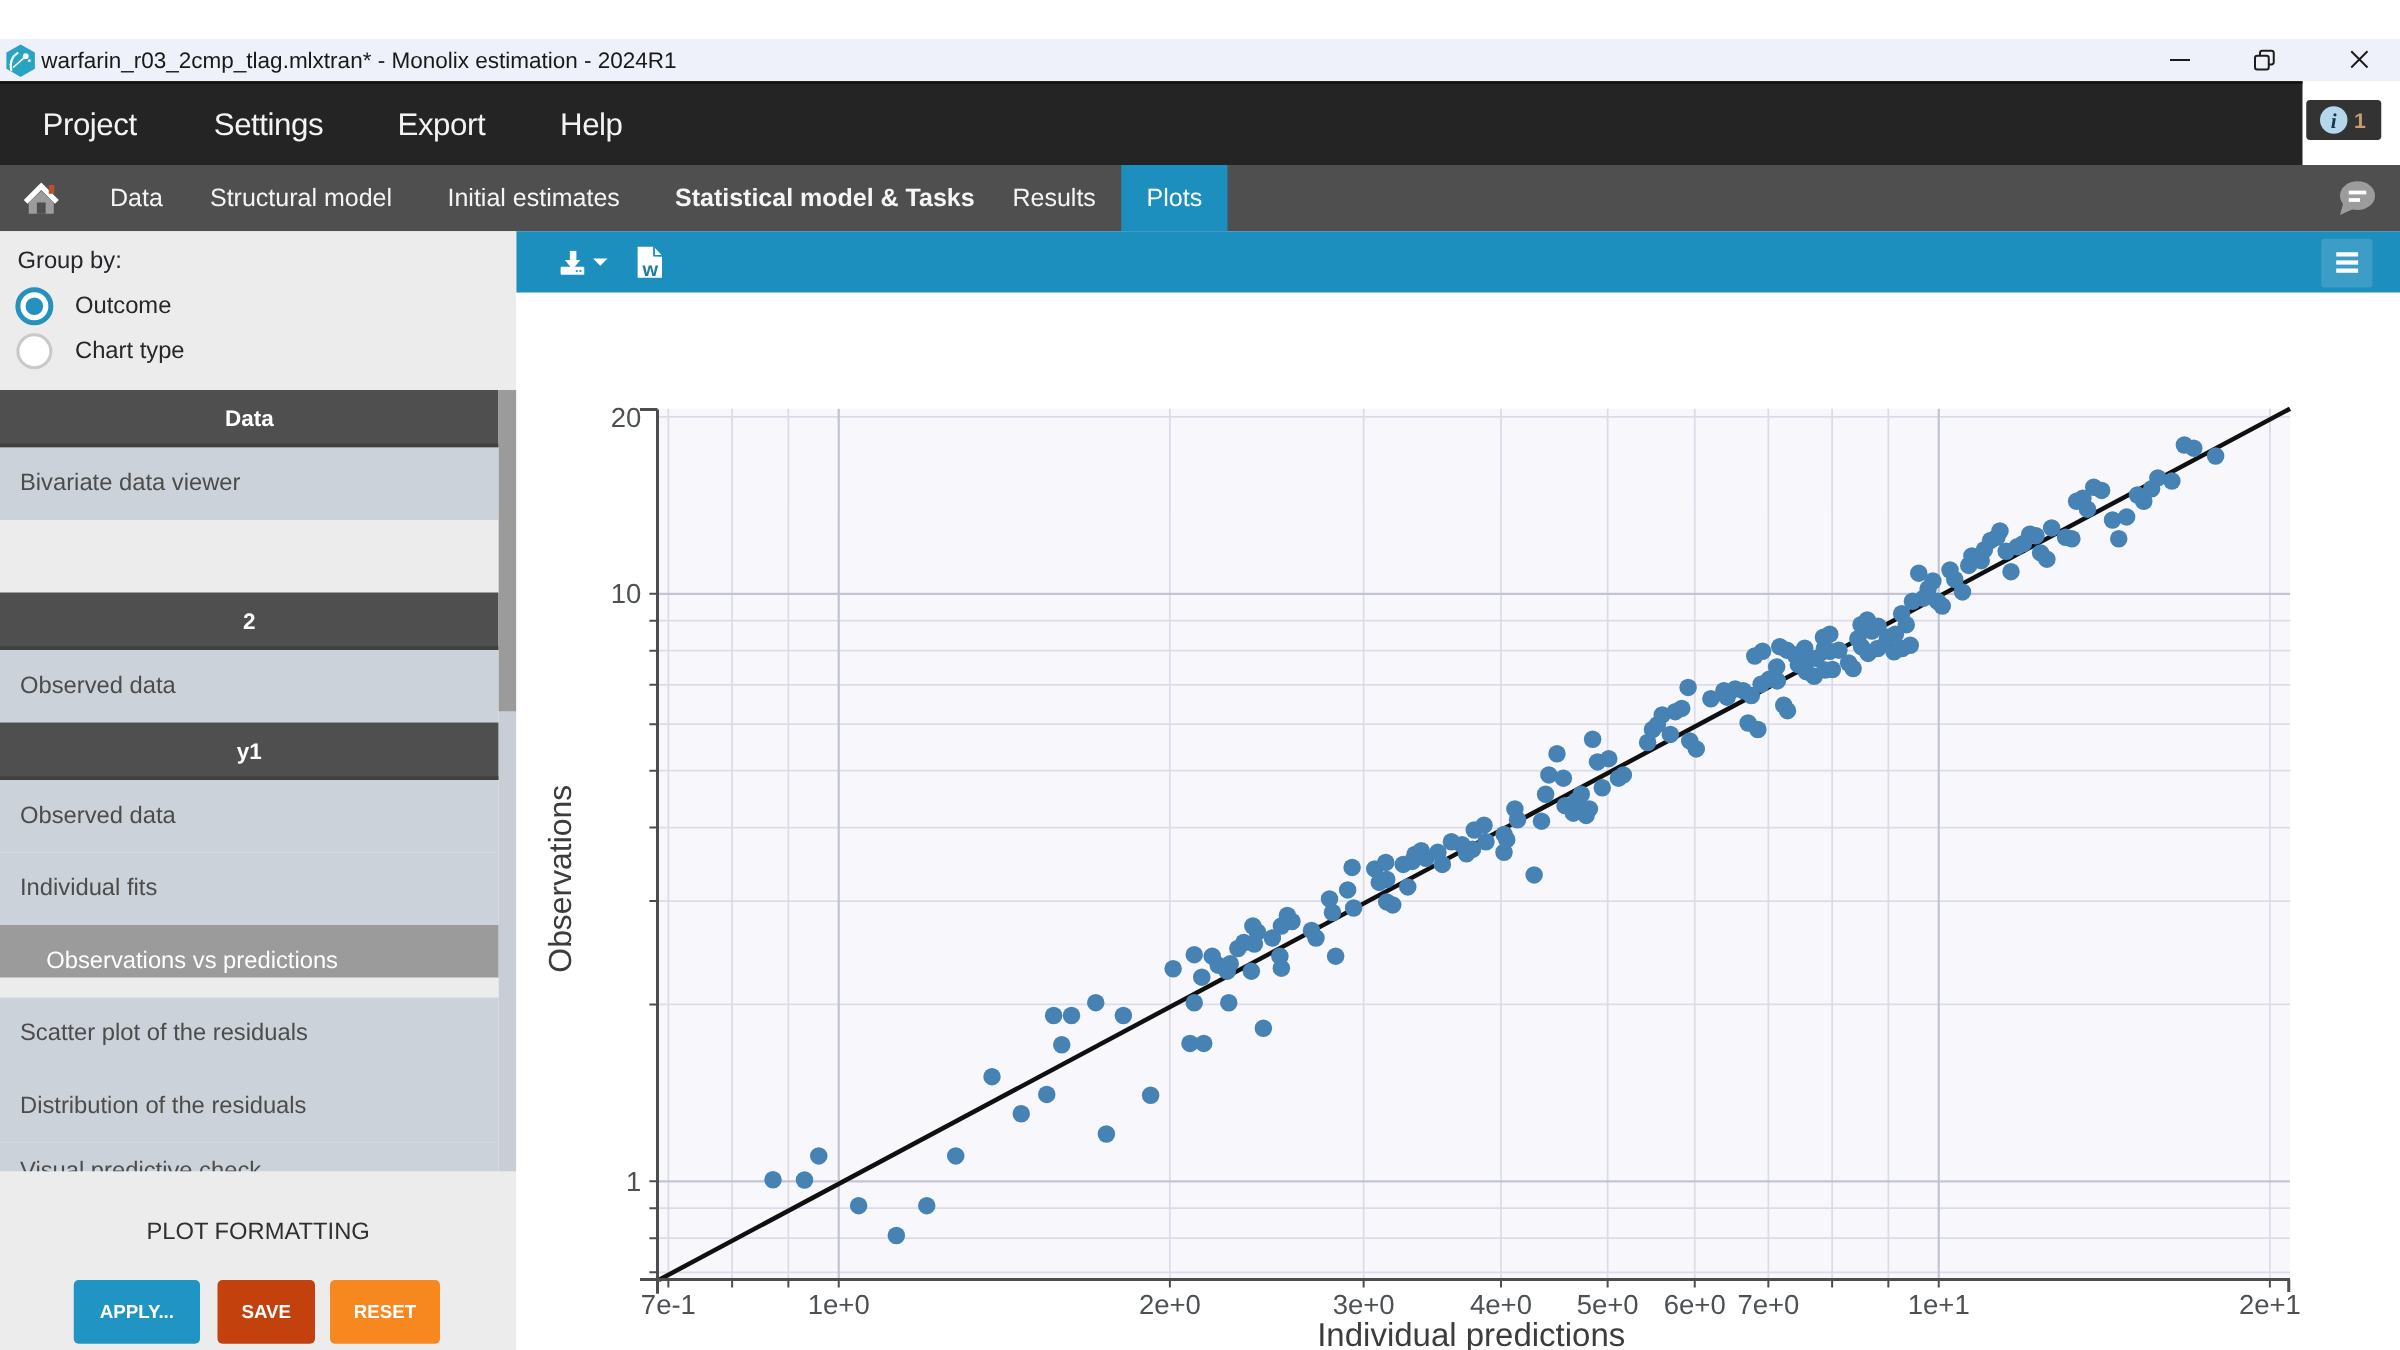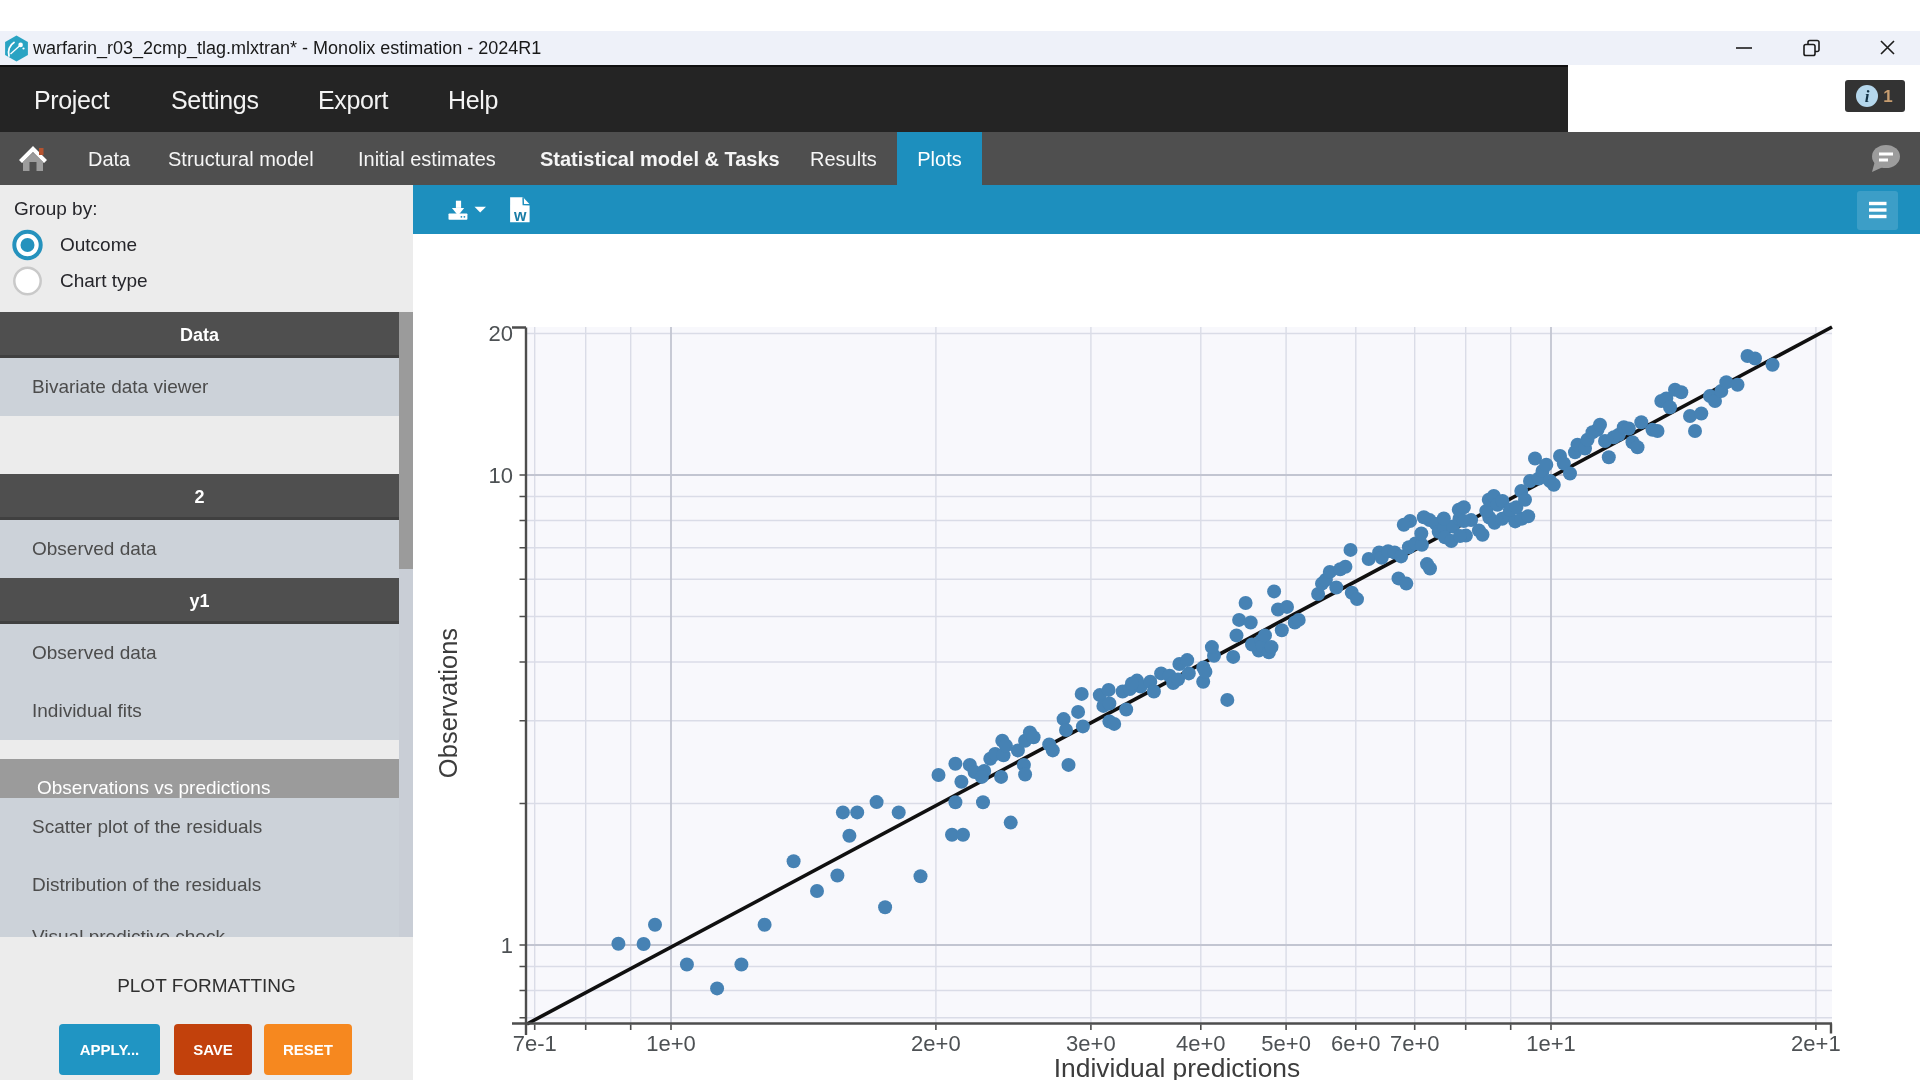--- a/index.html
+++ b/index.html
@@ -2,32 +2,32 @@
 <html><head>
 <meta charset="utf-8">
 <style>
 * { margin:0; padding:0; box-sizing:border-box; }
 html,body { width:1920px; height:1080px; overflow:hidden; font-family:"Liberation Sans", sans-serif; }
 #app { position:relative; width:1920px; height:1080px; background:#ffffff;margin-top:31px; }
 .abs { position:absolute; }
 
 #titlebar { position:absolute; left:0; top:0; width:1920px; height:34px; background:#eef1f9; }
 #title-text { position:absolute; left:33px; top:0; height:34px; line-height:35px; font-size:18px; color:#191919; }
-#menubar { position:absolute; left:0; top:34px; width:1568px; height:67px; background:#242424; border-top:2px solid #101010; }
+#menubar { position:absolute; left:0; top:34px; width:1842px; height:67px; background:#242424; border-top:2px solid #101010; }
 .menu-item { position:absolute; top:0; height:65px; line-height:66px; font-size:25px; letter-spacing:-0.35px; color:#f3f3f3; }
 #tabbar { position:absolute; left:0; top:101px; width:1920px; height:53px; background:#4f4f4f; }
 .tab { position:absolute; top:0; height:53px; line-height:54px; font-size:20px; color:#f5f5f5; }
 #tab-plots { position:absolute; left:897px; top:0; width:85px; height:53px; background:#1d8fbe; text-align:center; line-height:54px; font-size:20px; color:#fff; }
 
 #sidebar { position:absolute; left:0; top:154px; width:413px; height:926px; background:#ececec; }
 #groupby { position:absolute; left:14px; top:13px; font-size:19px; color:#26262b; }
 .radio-label { position:absolute; left:60px; font-size:19px; color:#26262b; }
 #list { position:absolute; left:0; top:127px; width:399px; height:625px; overflow:hidden; }
 #list .header { position:absolute; left:0; width:399px; background:#4f4f4f; border-bottom:3px solid #404040; color:#fff; font-weight:bold; font-size:18px; text-align:center; }
-#list .item { position:absolute; left:0; width:399px; background:#ccd2d9; color:#4c4c4c; font-size:19px; padding-left:32px; }
+#list .item { position:absolute; left:0; width:399px; background:#ccd2d9; color:#4c4c4c; font-size:19px; padding-left:16px; }
 #list .sel { position:absolute; left:0; width:399px; background:#9b9b9b; color:#fff; font-size:19px; padding-left:24px; }
 #sb-track { position:absolute; left:399px; top:127px; width:13.5px; height:625px; background:#c9ced6; }
 #sb-thumb { position:absolute; left:0; top:0; width:13.5px; height:257px; background:#9b9b9b; }
 #plotfmt { position:absolute; left:0; top:790px; width:413px; text-align:center; font-size:19px; font-weight:normal; color:#303030; }
 .btn { position:absolute; top:839px; height:51px; border-radius:4px; color:#fff; font-weight:bold; font-size:15px; text-align:center; line-height:51px; }
 
 #toolbar { position:absolute; left:413px; top:154px; width:1507px; height:49px; background:#1d8fbe; }
 </style>
 </head>
 <body>
@@ -120,21 +120,21 @@
     <div class="radio-label" style="top:49px">Outcome</div>
     <div class="radio-label" style="top:85px">Chart type</div>
     <div id="list">
 <div class="header" style="top:0px;height:46px;line-height:46px;">Data</div>
 <div class="item" style="top:46px;height:58px;line-height:58px;">Bivariate data viewer</div>
 <div class="header" style="top:162px;height:46px;line-height:46px;">2</div>
 <div class="item" style="top:208px;height:58px;line-height:58px;">Observed data</div>
 <div class="header" style="top:266px;height:46px;line-height:46px;">y1</div>
 <div class="item" style="top:312px;height:58px;line-height:58px;">Observed data</div>
 <div class="item" style="top:370px;height:58px;line-height:58px;">Individual fits</div>
-<div class="sel" style="top:447px;height:58px;line-height:58px;padding-left:37px;">Observations vs predictions</div>
+<div class="sel" style="top:428px;height:42px;line-height:58px;padding-left:37px;">Observations vs predictions</div>
 <div class="item" style="top:544px;height:58px;line-height:58px;">Distribution of the residuals</div>
 <div class="item" style="top:486px;height:58px;line-height:58px;">Scatter plot of the residuals</div>
 <div class="item" style="top:602px;height:58px;line-height:46px;">Visual predictive check</div>
     </div>
     <div id="sb-track">
         <div id="sb-thumb"></div>
       </div>
     <div id="plotfmt">PLOT FORMATTING</div>
     <div class="btn" style="left:59px;width:101px;background:#2095c3">APPLY...</div>
     <div class="btn" style="left:174px;width:78px;background:#c2410c">SAVE</div>

